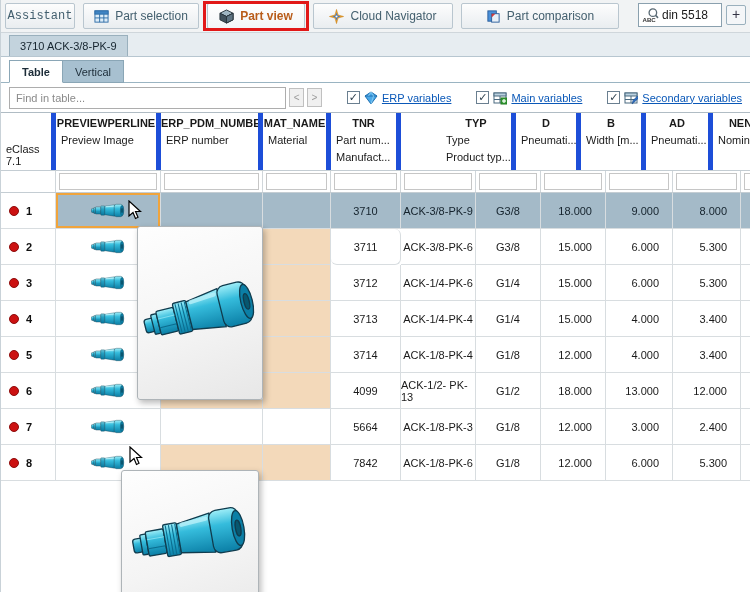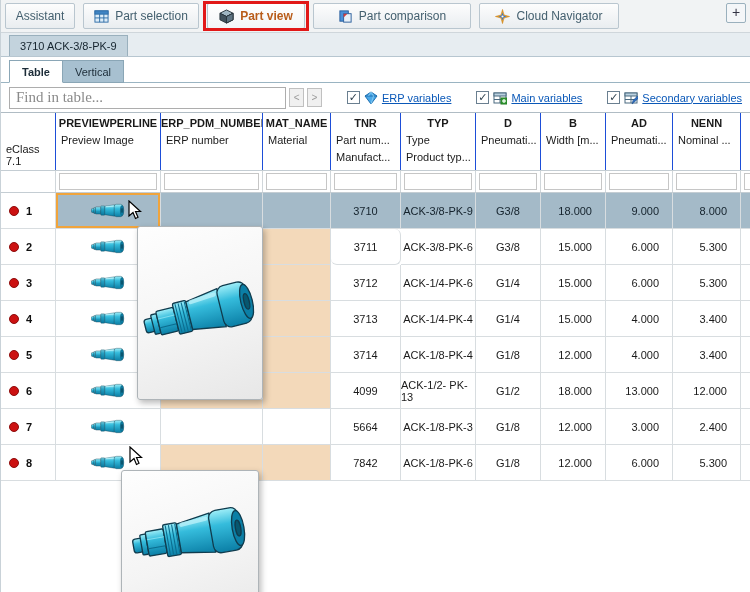--- a/index.html
+++ b/index.html
@@ -19,21 +19,21 @@
     display: flex; align-items: flex-start; padding: 3px 4px 0 4px; gap: 8px;
   }
   .tool-tab {
     height: 26px; display: flex; align-items: center; justify-content: center; gap: 6px;
     background: linear-gradient(#fdfdfd, #e9edf0);
     border: 1px solid #b9c6cf; border-radius: 2px;
     font-size: 12px; color: #44606f; cursor: default;
   }
   .tool-tab .tlabel { white-space: nowrap; }
   .tool-tab.active .tlabel { color: #b85c1a; font-weight: bold; }
-  .tab-assistant { width: 70px; }
+  .tab-assistant { width: 70px; font-family: Liberation Mono, monospace; }
   .tab-partselection { width: 116px; }
   .tab-partview { width: 98px; background: linear-gradient(#ffffff, #f2f5f7); }
   .tab-partcomparison { width: 158px; }
   .tab-cloudnavigator { width: 140px; }
   .annotation-box {
     position: absolute; left: 202px; top: 1px; width: 106px; height: 30px;
     border: 3px solid #e11818; pointer-events: none; z-index: 30;
   }
   .search-wrap { margin-left: auto; display: flex; align-items: center; gap: 4px; }
   .search-box {
@@ -68,40 +68,40 @@
     height: 23px; padding: 0 12px; display: flex; align-items: center;
     border: 1px solid #8aa6b6; font-size: 11px; color: #1c2c38; margin-bottom: -1px;
   }
   .view-tab.active { background: #ffffff; border-bottom: 1px solid #ffffff; font-weight: bold; }
   .view-tab.inactive { background: #a7c0d0; border-left: none; }
 
   
   .find-bar { height: 29px; display: flex; align-items: center; padding: 0 8px; gap: 3px; background:#fff; }
   .find-input {
     width: 322px; height: 22px; border: 1px solid #adadad; padding: 0 6px;
-    font-size: 15px; font-family: Liberation Serif, serif; color:#222;
+    font-size: 11px; font-family: Liberation Sans, sans-serif; color:#222;
   }
   .find-input::placeholder { color: #8a8a8a; }
   .nav-btn {
     width: 17px; height: 19px; border: 1px solid #c0c0c0; background: #f0f0f0;
     color: #9a9a9a; font-size: 10px; text-align: center; line-height: 17px;
   }
   .toggle-group { display: flex; align-items: center; gap: 4px; margin-left: 22px; }
   .checkbox {
     width: 13px; height: 13px; border: 1px solid #6a7f90; background: #fff;
     display: inline-flex; align-items: center; justify-content: center;
     font-size: 11px; color: #2c3e4c; line-height: 11px;
   }
   .toggle-label { font-size: 11px; color: #0a58b8; text-decoration: underline; white-space: nowrap; }
 
   
   .table-area { position: relative; border-top: 1px solid #b0bcc4; }
   .thead-row { display: flex; height: 58px; border-bottom: 1px solid #c4cdd3; background: #fff; }
   .th {
-    border-right: 1px solid #1d4ed8; padding-top: 4px; overflow: hidden; flex: 0 0 auto;
+    border-right: 5px solid #1d4ed8; padding-top: 4px; overflow: hidden; flex: 0 0 auto;
   }
   .th .h1 { font-weight: bold; font-size: 11px; text-align: center; white-space: nowrap; }
   .th .h2, .th .h3 { font-size: 11px; padding-left: 5px; margin-top: 5px; white-space: nowrap; color: #1a1a1a; }
   .th.corner { position: relative; }
   .corner-label { position: absolute; left: 5px; bottom: 3px; font-size: 11px; color: #1a1a1a; }
 
   .filter-row { display: flex; height: 22px; border-bottom: 1px solid #c4cdd3; background: #fff; }
   .fcell { border-right: 1px solid #d0d6da; flex: 0 0 auto; padding: 2px 3px; }
   .fcell input {
     width: 100%; height: 17px; border: 1px solid #c6c6c6; background: #fff;
@@ -187,38 +187,46 @@
     </div>
     <div class="tool-tab tab-partview active">
       <svg width="15" height="15" viewBox="0 0 16 16">
         <polygon points="8,1 15,4.5 8,8 1,4.5" fill="#9fb6c2" stroke="#27343c"></polygon>
         <polygon points="1,4.5 8,8 8,15 1,11.5" fill="#41525c" stroke="#27343c"></polygon>
         <polygon points="15,4.5 8,8 8,15 15,11.5" fill="#5e7statt482" stroke="#27343c"></polygon>
         <polygon points="15,4.5 8,8 8,15 15,11.5" fill="#5e7482" stroke="#27343c"></polygon>
       </svg>
       <span class="tlabel">Part view</span>
     </div>
+    <div class="tool-tab tab-cloudnavigator">
+      <svg width="15" height="15" viewBox="0 0 16 16">
+        <polygon points="8,0.5 9.6,6.4 15.5,8 9.6,9.6 8,15.5 6.4,9.6 0.5,8 6.4,6.4" fill="#f5a623" stroke="#c77d10" stroke-width="0.6"></polygon>
+        <polygon points="8,3.5 9,7 12.5,8 9,9 8,12.5 7,9 3.5,8 7,7" fill="#3a7bd5"></polygon>
+        <circle cx="8" cy="8" r="1.4" fill="#ffffff" stroke="#3a5a7a" stroke-width="0.5"></circle>
+      </svg>
+      <span class="tlabel">Cloud Navigator</span>
+    </div>
     <div class="tool-tab tab-partcomparison">
       <svg width="15" height="15" viewBox="0 0 16 16">
         <rect x="2" y="2" width="9" height="11" fill="#4a90d9" stroke="#2a5e9c"></rect>
         <rect x="6" y="5" width="8" height="9" fill="#e8f0f8" stroke="#2a5e9c"></rect>
         <polygon points="6,5 10,5 6,9" fill="#d23c3c"></polygon>
       </svg>
       <span class="tlabel">Part comparison</span>
     </div>
-    <div class="tool-tab tab-cloudnavigator">
-      <svg width="15" height="15" viewBox="0 0 16 16">
-        <polygon points="8,0.5 9.6,6.4 15.5,8 9.6,9.6 8,15.5 6.4,9.6 0.5,8 6.4,6.4" fill="#f5a623" stroke="#c77d10" stroke-width="0.6"></polygon>
-        <polygon points="8,3.5 9,7 12.5,8 9,9 8,12.5 7,9 3.5,8 7,7" fill="#3a7bd5"></polygon>
-        <circle cx="8" cy="8" r="1.4" fill="#ffffff" stroke="#3a5a7a" stroke-width="0.5"></circle>
-      </svg>
-      <span class="tlabel">Cloud Navigator</span>
-    </div>
 
     <div class="search-wrap">
+      <div class="search-box">
+        <svg width="18" height="17" viewBox="0 0 18 17">
+          <circle cx="11.5" cy="5.5" r="4" fill="none" stroke="#5a6a74" stroke-width="1.4"></circle>
+          <line x1="14.4" y1="8.4" x2="17" y2="11" stroke="#5a6a74" stroke-width="1.6"></line>
+          <text x="0.5" y="15.5" font-size="6.5" font-weight="bold" fill="#333" font-family="Liberation Sans, sans-serif">ABC</text>
+        </svg>
+        <input type="text" value="din 5518" style="">
+      </div>
       <div class="plus-btn">+</div>
     </div>
     <div class="annotation-box"></div>
   </div>
 
   <div class="doc-strip">
     <div class="doc-tab">
       <span>3710 ACK-3/8-PK-9</span>
     </div>
   </div>
@@ -292,21 +300,21 @@
         <div class="th" style="width: 68px;">
           <div class="h1">MAT_NAME</div>
           <div class="h2">Material</div>
           <div class="h3"></div>
         </div>
         <div class="th" style="width: 70px;">
           <div class="h1">TNR</div>
           <div class="h2">Part num...</div>
           <div class="h3">Manufact...</div>
         </div>
-        <div class="th" style="width: 75px;">
+        <div class="th" style="width: 75px; margin-left: 40px;">
           <div class="h1">TYP</div>
           <div class="h2">Type</div>
           <div class="h3">Product typ...</div>
         </div>
         <div class="th" style="width: 65px;">
           <div class="h1">D</div>
           <div class="h2">Pneumati...</div>
           <div class="h3"></div>
         </div>
         <div class="th" style="width: 65px;">

